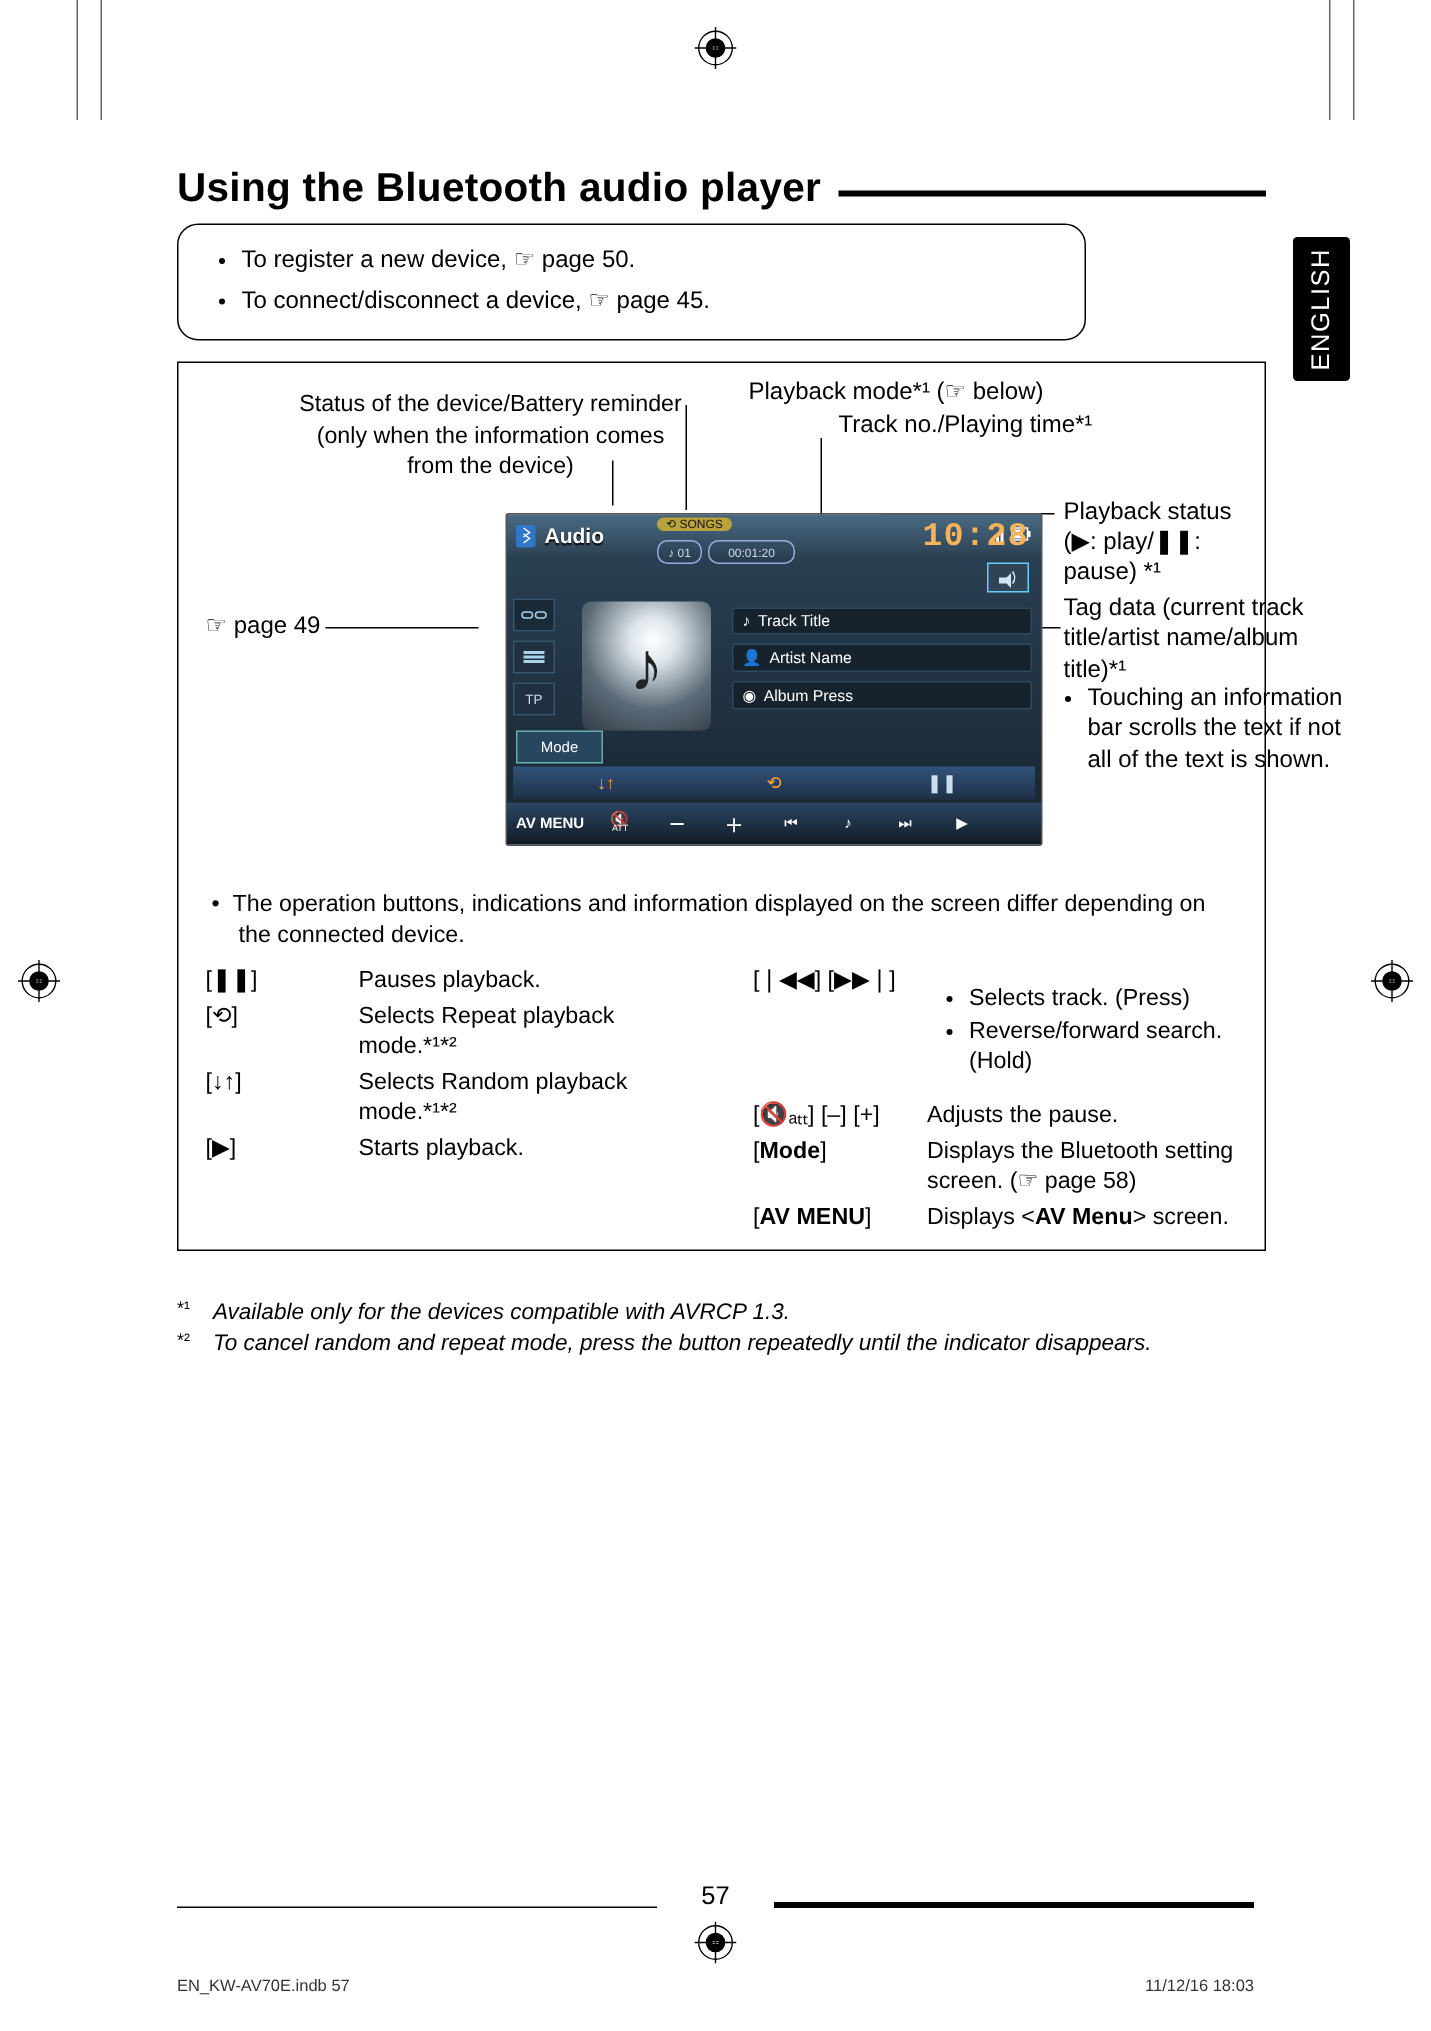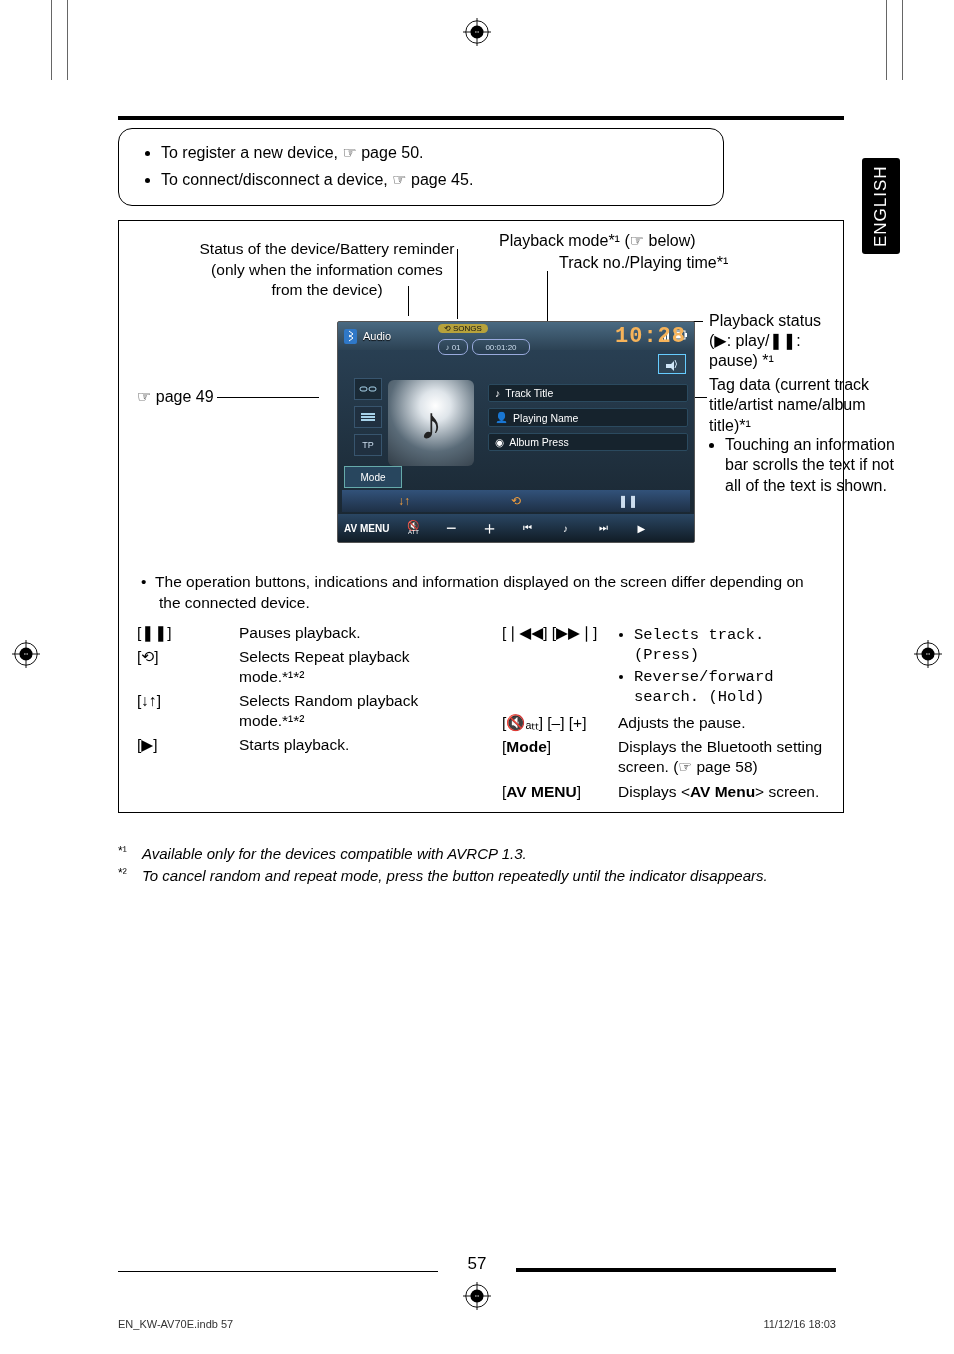--- a/index.html
+++ b/index.html
@@ -101,27 +101,27 @@
     margin: 18px auto 0 auto;
     background: linear-gradient(#2b4358, #18242e);
     border: 1px solid #555;
     border-radius: 2px;
     color: #fff;
     font-size: 11px;
     overflow: hidden;
   }
   .ds-topbar { display: flex; align-items: center; gap: 6px; padding: 3px 6px; background: linear-gradient(#4a6a82,#2c4254); height: 22px; font-size: 10px; }
   .bt-chip { width: 13px; height: 15px; background: #2f78c8; border-radius: 2px; display: inline-flex; align-items: center; justify-content: center; font-size: 9px; }
-  .audio-txt { font-size: 11px; color: #fff; text-shadow: 0 1px 1px #000; }
+  .audio-txt { font-size: 14px; color: #fff; text-shadow: 0 1px 1px #000; font-weight: bold; }
   .songs-chip { background:#b7a23b; color:#111; border-radius:8px; font-size:8px; padding:0 6px; position:absolute; left:100px; top:2px; }
   .trk-chip { position:absolute; left:100px; top:17px; width:28px; height:14px; border:1px solid #9ad; border-radius:7px; font-size:8px; display:flex; align-items:center; justify-content:center; color:#cde; }
   .time-chip { position:absolute; left:134px; top:17px; width:56px; height:14px; border:1px solid #9ad; border-radius:7px; font-size:8px; display:flex; align-items:center; justify-content:center; color:#cde; }
   .clock { position:absolute; right:8px; top:2px; font-family: "Courier New", monospace; font-size: 22px; letter-spacing: 1px; color:#f6b35a; font-weight:bold; }
   .icon-hand { position:absolute; right:8px; top:32px; width:26px; height:18px; background:#2f4556; border:1px solid #6cf; display:flex; align-items:center; justify-content:center; font-size:10px; }
-  .sidebar { position:absolute; left:12px; top:52px; width:30px; display:flex; flex-direction:column; gap:6px; padding:4px; }
+  .sidebar { position:absolute; left:0; top:52px; width:30px; display:flex; flex-direction:column; gap:6px; padding:4px; }
   .sidebar .sq { width:26px; height:20px; background:#203040; border:1px solid #38556e; display:flex; align-items:center; justify-content:center; font-size:9px; color:#cde; }
   .note-img { position:absolute; left:50px; top:58px; width:86px; height:86px; background: radial-gradient(circle at 55% 30%, #fff 0%, #dfe5ea 20%, #5a6b78 60%, #313c46 100%); border-radius:6px; display:flex; align-items:center; justify-content:center; }
   .note-img::after { content:"♪"; font-size:46px; color:#222; }
   .tags { position:absolute; left:150px; top:62px; right:6px; display:flex; flex-direction:column; gap:6px; }
   .tag-row { display:flex; align-items:center; gap:5px; background:#16232d; border:1px solid #2b4a5f; border-radius:2px; padding:2px 6px; font-size:10.5px; white-space:nowrap; }
   .bottom-tool { position:absolute; left:4px; right:4px; bottom:30px; height:22px; background:linear-gradient(#32527a,#1e3046); display:flex; align-items:center; justify-content:space-around; padding:0 6px; }
   .bottom-tool span { width:30px; height:18px; display:flex; align-items:center; justify-content:center; font-size:12px; }
   .mode-btn { position:absolute; left:6px; bottom:54px; width:56px; height:20px; background:#28465e; border:1px solid #6aa; display:flex; align-items:center; justify-content:center; font-size:10px; }
   .avmenu { position:absolute; left:0; bottom:0; right:0; height:28px; background: linear-gradient(#2a4663,#111c26); display:flex; align-items:center; gap:10px; padding:0 6px; font-size:10px; }
   .avmenu .cell { width:28px; height:20px; display:flex; align-items:center; justify-content:center; }
@@ -140,21 +140,21 @@
   .controls-table {
     display: flex;
     gap: 40px;
     margin-top: 6px;
     font-size: 15.5px;
   }
   .ctl-col { flex: 1; }
   .ctl-row { display: flex; align-items: flex-start; margin: 4px 0; line-height: 1.3; }
   .ctl-key { min-width: 102px; font-size: 15.5px; }
   .ctl-key2 { min-width: 116px; font-size: 15.5px; }
-  .ctl-desc ul { margin: 0; padding-left: 16px; font-family: Liberation Mono, monospace; }
+  .ctl-desc ul { margin: 12px; padding-left: 16px; }
   .ctl-desc li { margin: 2px 0; }
   .bold { font-weight: 700; }
 
   .footnotes {
     margin-top: 30px;
     font-size: 15px;
     font-style: italic;
     line-height: 1.45;
   }
   .footnotes .fn { display: flex; }
@@ -240,20 +240,21 @@
 
   <div class="crop-v" style="left:51px; top:0; height:80px;"></div>
   <div class="crop-v" style="left:67px; top:0; height:80px;"></div>
   <div class="crop-v" style="right:51px; top:0; height:80px;"></div>
   <div class="crop-v" style="right:67px; top:0; height:80px;"></div>
 
   <div class="side-tab">ENGLISH</div>
 
   <div style="margin-left:58px; margin-right:50px;">
     <h1 class="section-title">
+      <span>Using the Bluetooth audio player</span>
       <span class="title-rule"></span>
     </h1>
 
     <div class="intro-box">
       <ul style="margin:0; padding-left:16px;">
         <li>To register a new device, ☞ page 50.</li>
         <li>To connect/disconnect a device, ☞ page 45.</li>
       </ul>
     </div>
 
@@ -334,21 +335,21 @@
 
         <div class="note-img"></div>
 
         <div class="tags">
           <div class="tag-row">
             <span>♪</span>
             <span>Track Title</span>
           </div>
           <div class="tag-row">
             <span>👤</span>
-            <span>Playing Name</span>
+            <span>Artist Name</span>
           </div>
           <div class="tag-row">
             <span>◉</span>
             <span>Album Press</span>
           </div>
         </div>
 
         <div class="mode-btn">Mode</div>
 
         <div class="bottom-tool">

